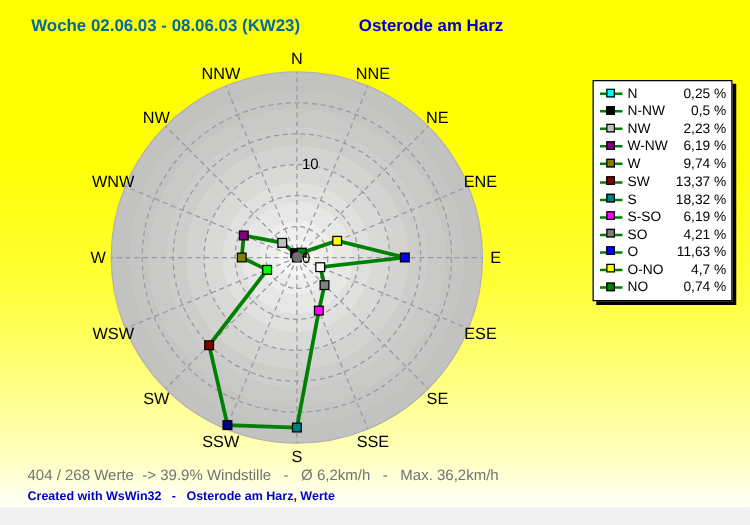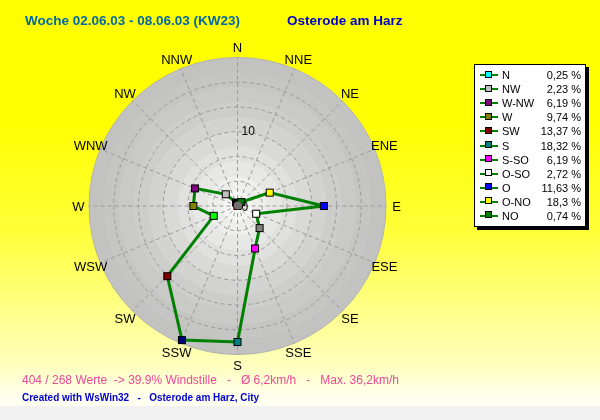--- a/index.html
+++ b/index.html
@@ -20,21 +20,21 @@
     background:#ffffff;border:1px solid #000000;
     box-shadow:3px 3px 0 0 #000000;
     padding:3px 4px 3px 5px;box-sizing:content-box;
   }
   .legend-row{height:14.1px;display:flex;align-items:center;}
   .legend-swatch{position:relative;width:18px;height:9px;flex:0 0 18px;margin-right:4px;}
   .legend-swatch .line{position:absolute;left:0;top:3.5px;width:18px;height:2px;background:#008000;}
   .legend-swatch .sq{position:absolute;left:5px;top:0;width:7px;height:7px;border:1px solid #000;box-sizing:border-box;}
   .legend-label{font-size:11px;color:#000;}
   .legend-value{font-size:11px;color:#000;margin-left:auto;white-space:pre;}
-  .status-line{position:absolute;left:22px;top:373px;font-size:12px;color:#ec4899;white-space:pre;}
+  .status-line{position:absolute;left:22px;top:373px;font-size:12px;color:#737373;white-space:pre;}
   .footer-credit{position:absolute;left:22px;top:391.5px;font-size:10px;font-weight:bold;color:#0000cc;white-space:pre;}
 </style>
 </head>
 <body>
 
 <div class="title-row">
   <span class="title-period">Woche 02.06.03 - 08.06.03 (KW23)</span>
   <span class="title-station">Osterode am Harz</span>
 </div>
 
@@ -139,20 +139,28 @@
         <span class="legend-swatch">
           <span class="line"></span>
           <span class="sq" style="background: rgb(0, 255, 255);"></span>
         </span>
         <span class="legend-label">N</span>
         <span class="legend-value">0,25 %</span>
       </div>
       <div class="legend-row">
         <span class="legend-swatch">
           <span class="line"></span>
+          <span class="sq" style="background: rgb(0, 0, 0);"></span>
+        </span>
+        <span class="legend-label">N-NW</span>
+        <span class="legend-value">0,5 %</span>
+      </div>
+      <div class="legend-row">
+        <span class="legend-swatch">
+          <span class="line"></span>
           <span class="sq" style="background: rgb(192, 192, 192);"></span>
         </span>
         <span class="legend-label">NW</span>
         <span class="legend-value">2,23 %</span>
       </div>
       <div class="legend-row">
         <span class="legend-swatch">
           <span class="line"></span>
           <span class="sq" style="background: rgb(128, 0, 128);"></span>
         </span>
@@ -187,46 +195,46 @@
         <span class="legend-swatch">
           <span class="line"></span>
           <span class="sq" style="background: rgb(255, 0, 255);"></span>
         </span>
         <span class="legend-label">S-SO</span>
         <span class="legend-value">6,19 %</span>
       </div>
       <div class="legend-row">
         <span class="legend-swatch">
           <span class="line"></span>
-          <span class="sq" style="background: rgb(255, 255, 255);"></span>
-        </span>
-        <span class="legend-label">O-SO</span>
-        <span class="legend-value">2,72 %</span>
+          <span class="sq" style="background: rgb(128, 128, 128);"></span>
+        </span>
+        <span class="legend-label">SO</span>
+        <span class="legend-value">4,21 %</span>
       </div>
       <div class="legend-row">
         <span class="legend-swatch">
           <span class="line"></span>
           <span class="sq" style="background: rgb(0, 0, 255);"></span>
         </span>
         <span class="legend-label">O</span>
         <span class="legend-value">11,63 %</span>
       </div>
       <div class="legend-row">
         <span class="legend-swatch">
           <span class="line"></span>
           <span class="sq" style="background: rgb(255, 255, 0);"></span>
         </span>
         <span class="legend-label">O-NO</span>
-        <span class="legend-value">18,3 %</span>
+        <span class="legend-value">4,7 %</span>
       </div>
       <div class="legend-row">
         <span class="legend-swatch">
           <span class="line"></span>
           <span class="sq" style="background: rgb(0, 128, 0);"></span>
         </span>
         <span class="legend-label">NO</span>
         <span class="legend-value">0,74 %</span>
       </div>
     </div>
 </div>
 
 <div class="status-line">404 / 268 Werte  -&gt; 39.9% Windstille   -   Ø 6,2km/h   -   Max. 36,2km/h</div>
-<div class="footer-credit">Created with WsWin32   -   Osterode am Harz, City</div>
+<div class="footer-credit">Created with WsWin32   -   Osterode am Harz, Werte</div>
 
 </body></html>

